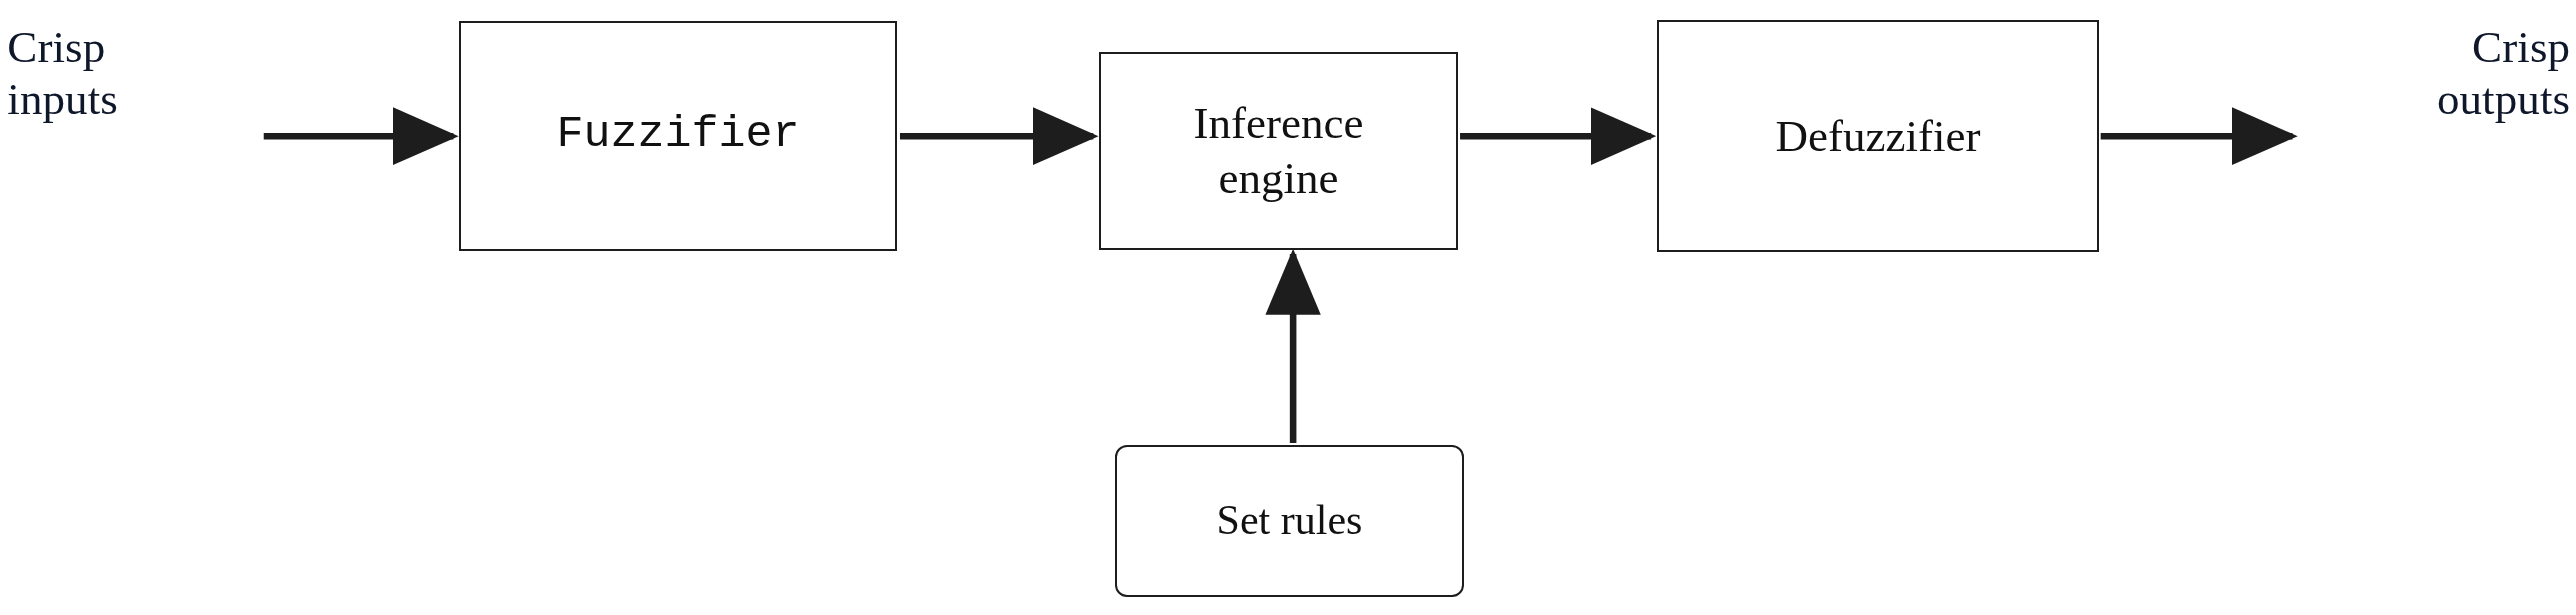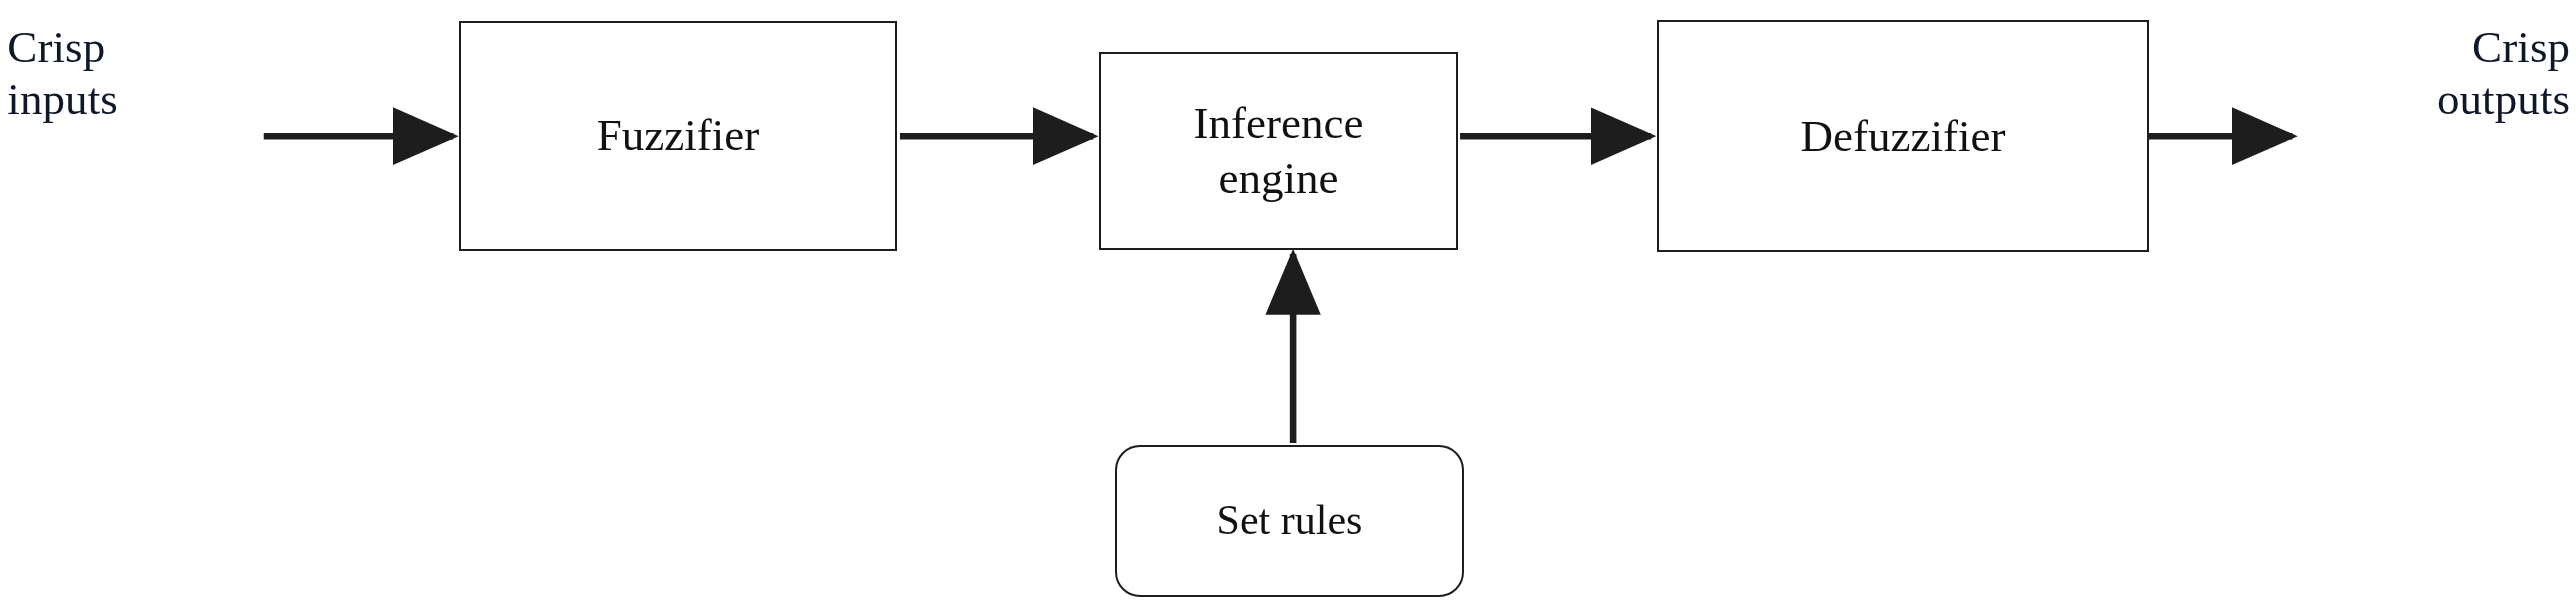--- a/index.html
+++ b/index.html
@@ -49,30 +49,30 @@
     text-align: center;
   }
   .node .node-label {
     font-size: 45px;
     line-height: 1.22;
     color: #111111;
     white-space: pre-line;
     padding: 0 5.9px;
   }
 
-  #node-fuzzifier   { left: 459px;  top: 20.5px; width: 438px; height: 230px; }
+  #node-fuzzifier   { left: 459px;  top: 20.5px; width: 438px; height: 230px; font-family: Liberation Mono, monospace; }
   #node-inference   { left: 1099px; top: 31px; width: 359px; height: 198px; margin-top: 21px; }
-  #node-defuzzifier { left: 1657px; top: 20px; width: 492px; height: 232px; font-family: Liberation Serif, serif; }
+  #node-defuzzifier { left: 1657px; top: 20px; width: 442px; height: 232px; font-family: Liberation Serif, serif; }
 
   #node-set-rules {
     left: 1115px;
     top: 445px;
     width: 349px;
     height: 152px;
-    border-radius: 25px;
+    border-radius: 12px;
   }
   #node-set-rules .node-label { font-size: 42px; }
 
   
   #connectors {
     position: absolute;
     left: 0;
     top: 0;
     width: 2576px;
     height: 615px;

